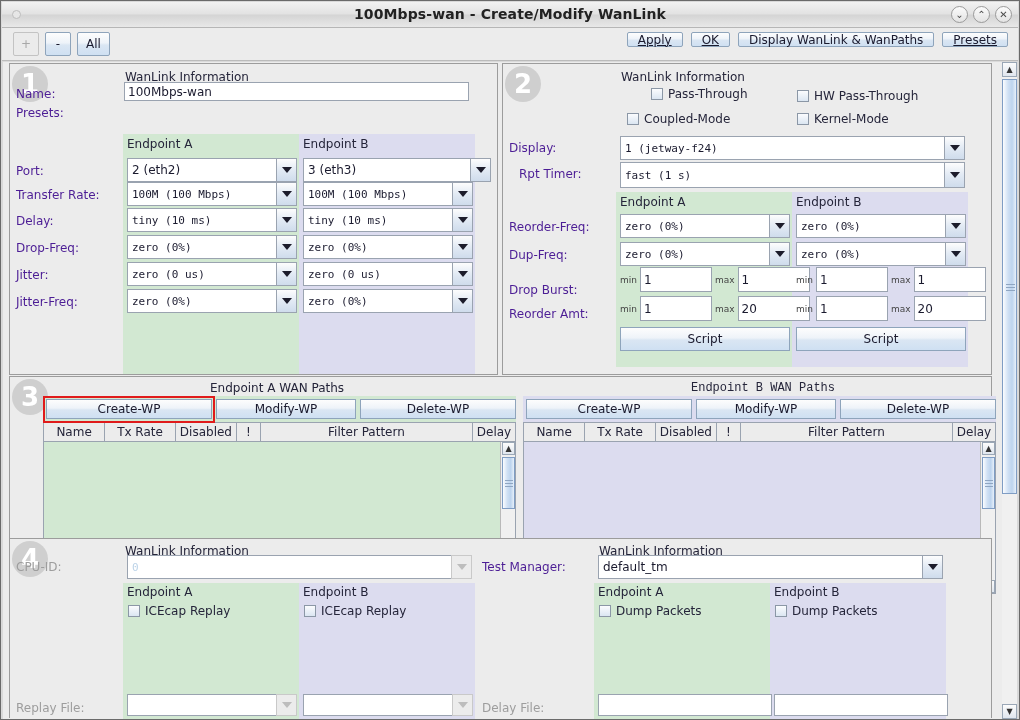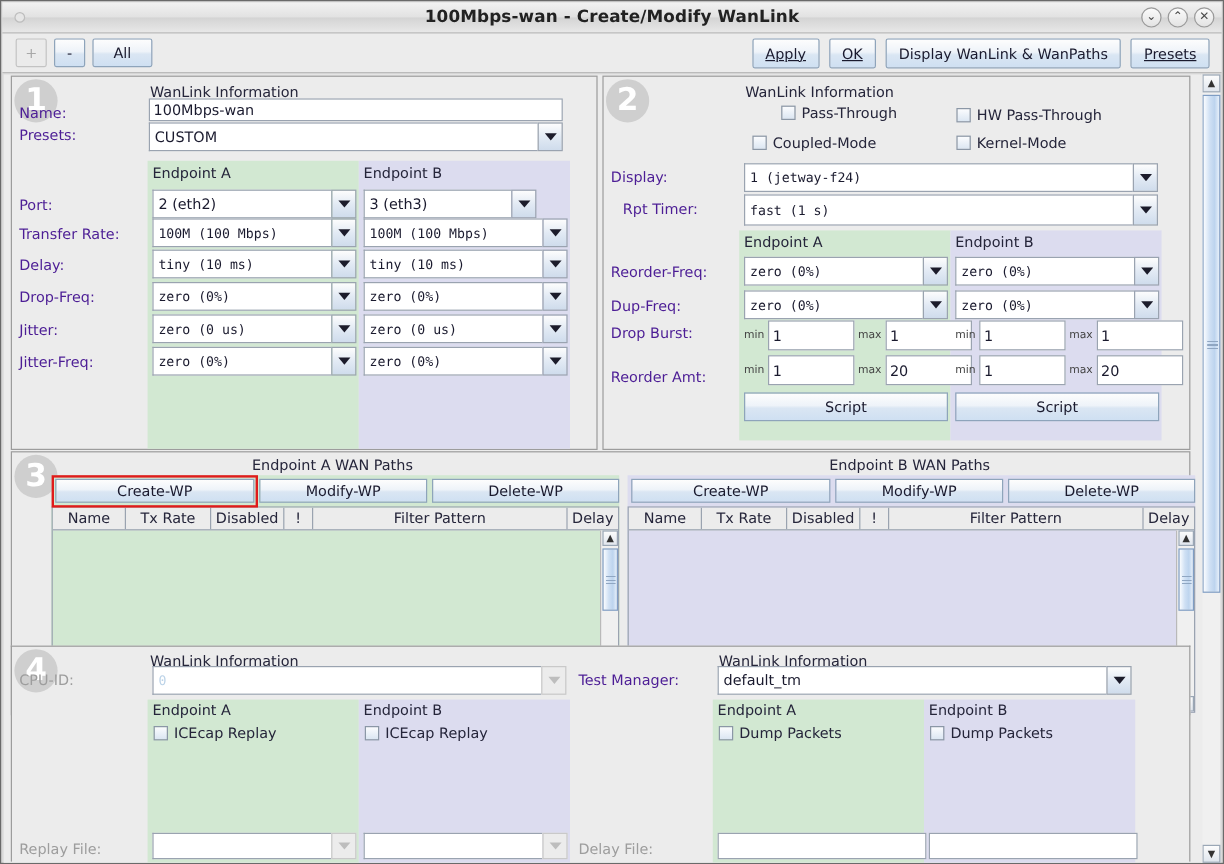--- a/index.html
+++ b/index.html
@@ -43,21 +43,21 @@
     background:linear-gradient(to bottom,#fdfdfd 0%,#eef3f9 45%,#dae6f3 55%,#cfe0f2 100%);
     border:1px solid #8ea4bb; border-radius:2px;
     font-family:"DejaVu Sans", sans-serif; font-size:12px; color:#1a1a2e;
     display:flex; align-items:center; justify-content:center; cursor:default;
   }
   .btn.disabled { background:#ebebeb; border-color:#c3c3c3; color:#a8a8a8; }
   .btn u { text-decoration:underline; }
   .tb-left { position:absolute; left:11px; top:4px; display:flex; gap:6px; }
   .tb-left .btn { height:24px; }
   .tb-right { position:absolute; right:10px; top:4px; display:flex; gap:8px; }
-  .tb-right .btn { height:25px; padding:0 10px; }
+  .tb-right .btn { height:15px; padding:0 10px; }
 
   
   .content { position:absolute; left:2px; top:61px; width:999px; height:657px; background:#ececec; overflow:hidden; }
   .vscroll {
     position:absolute; right:2px; top:61px; width:17px; height:657px;
     background:#f0f0f0; border-left:1px solid #c4c4c4;
   }
   .sb-arrow {
     position:absolute; left:1px; width:15px; height:15px;
     background:linear-gradient(to bottom,#fcfcfc,#e0e6ee);
@@ -151,21 +151,21 @@
       <div class="wbtn">⌄</div>
       <div class="wbtn">⌃</div>
       <div class="wbtn">✕</div>
     </div>
   </div>
 
   <div class="toolbar">
     <div class="tb-left">
       <div class="btn disabled" style="width:26px">+</div>
       <div class="btn" style="width:26px">-</div>
-      <div class="btn" style="width:50px">All</div>
+      <div class="btn" style="width:33px">All</div>
     </div>
     <div class="tb-right">
       <div class="btn">
           <u>Apply</u>
         </div>
       <div class="btn">
           <u>OK</u>
         </div>
       <div class="btn">Display WanLink &amp; WanPaths</div>
       <div class="btn">
@@ -185,40 +185,34 @@
   <div class="content">
 
     <div class="panel" style="left:6px; top:1px; width:489px; height:312px;">
       <div class="badge" style="left:2px; top:2px;">1</div>
       <div class="hdr" style="left:115px; top:6px;">WanLink Information</div>
 
       <div class="lbl" style="left:6px; top:23px;">Name:</div>
       <div class="tf" style="left:114px; top:18px; width:345px; height:19px;">100Mbps-wan</div>
 
       <div class="lbl" style="left:6px; top:42px;">Presets:</div>
-      <div class="combo" style="left:114px; top:38px; width:345px; height:24px;">
-        <div class="cf">CUSTOM</div>
-        <div class="ar">
-            <div class="tri"></div>
-          </div>
-      </div>
 
       <div class="epA" style="left:113px; top:70px; width:176px; height:240px;"></div>
       <div class="epB" style="left:289px; top:70px; width:176px; height:240px;"></div>
       <div class="ep-title" style="left:117px; top:73px;">Endpoint A</div>
       <div class="ep-title" style="left:293px; top:73px;">Endpoint B</div>
 
       <div class="lbl" style="left:6px; top:100px;">Port:</div>
       <div class="combo" style="left:117px; top:94px; width:170px; height:24px;">
         <div class="cf">2 (eth2)</div>
         <div class="ar">
             <div class="tri"></div>
           </div>
         </div>
-      <div class="combo" style="left:293px; top:94px; width:144px; height:24px;border-radius:12px;">
+      <div class="combo" style="left:293px; top:94px; width:188px; height:24px;border-radius:12px;">
         <div class="cf">3 (eth3)</div>
         <div class="ar">
             <div class="tri"></div>
           </div>
         </div>
 
       <div class="lbl" style="left:6px; top:124px;">Transfer Rate:</div>
       <div class="combo" style="left:117px; top:118px; width:170px; height:24px;">
         <div class="cf mono">100M   (100 Mbps)</div>
         <div class="ar">
@@ -352,21 +346,21 @@
             <div class="tri"></div>
           </div>
         </div>
       <div class="combo" style="left:293px; top:178px; width:170px; height:24px;">
         <div class="cf mono">zero (0%)</div>
         <div class="ar">
             <div class="tri"></div>
           </div>
         </div>
 
-      <div class="lbl" style="left:6px; top:207px;">Drop Burst:</div>
+      <div class="lbl" style="left:6px; top:219px;">Drop Burst:</div>
       <div class="minmax" style="left:117px; top:203px;">
         <span class="mlab">min</span>
         <span class="mbox">1</span>
         <span class="mlab">max</span>
         <span class="mbox">1</span>
         </div>
       <div class="minmax" style="left:293px; top:203px;">
         <span class="mlab">min</span>
         <span class="mbox">1</span>
         <span class="mlab">max</span>
@@ -413,21 +407,21 @@
         <div class="tsb">
           <div class="sb-arrow up">▲</div>
           <div class="sb-thumb">
               <div class="sb-grip"></div>
             </div>
           <div class="sb-arrow dn">▼</div>
         </div>
       </div>
       <div class="redbox" style="left:33px; top:19px; width:172px; height:27px;"></div>
 
-      <div class="hdr" style="left:681px; top:4px;">Endpoint B WAN Paths</div>
+      <div class="hdr" style="left:681px; top:4px;font-family:Liberation Mono, monospace;">Endpoint B WAN Paths</div>
       <div class="epB" style="left:513px; top:19px; width:473px; height:198px;"></div>
       <div class="sbtn" style="left:516px; top:22px; width:166px; height:20px;">Create-WP</div>
       <div class="sbtn" style="left:686px; top:22px; width:140px; height:20px;">Modify-WP</div>
       <div class="sbtn" style="left:830px; top:22px; width:156px; height:20px;">Delete-WP</div>
 
       <div class="tbl" style="left:513px; top:45px; width:473px; height:172px; background:#dcdcef;">
         <div class="thead">
           <div class="th" style="width:64px">Name</div>
           <div class="th" style="width:74px">Tx Rate</div>
           <div class="th" style="width:64px">Disabled</div>

